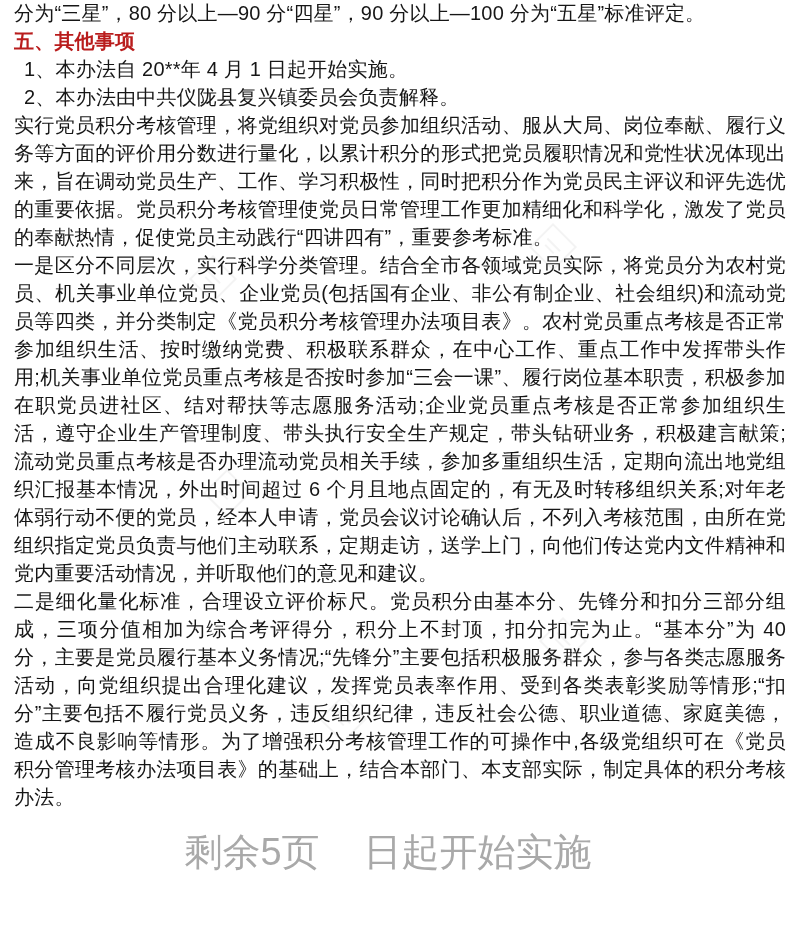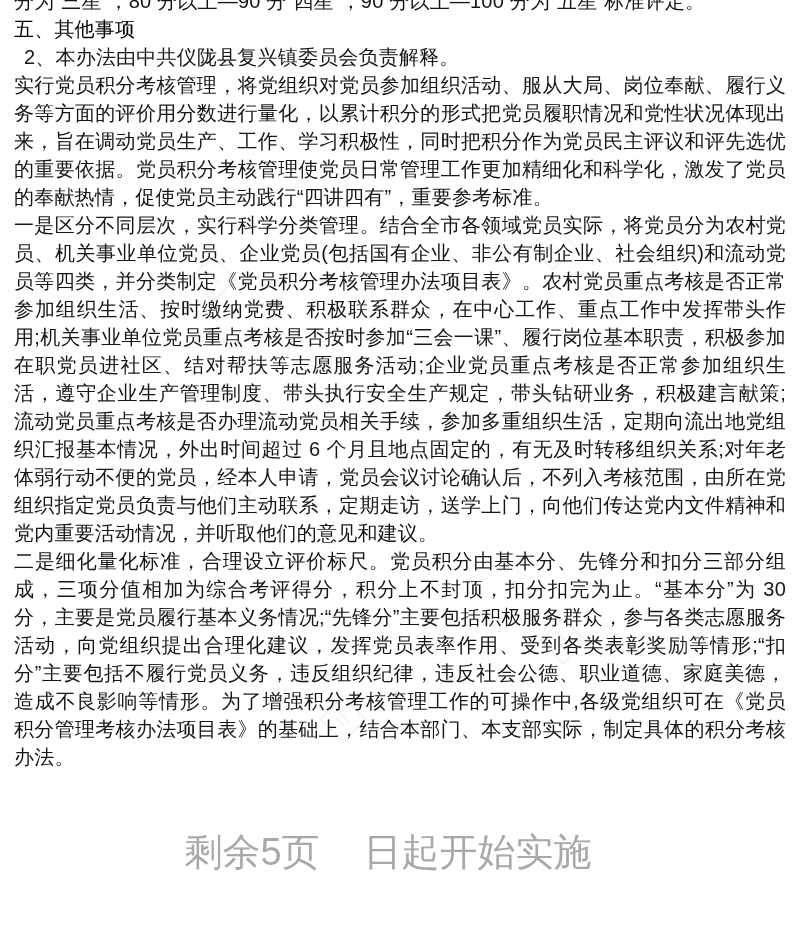--- a/index.html
+++ b/index.html
@@ -11,36 +11,36 @@
     width: 800px;
     height: 930px;
     overflow: hidden;
     position: relative;
     font-family: "Liberation Sans", "DejaVu Sans", sans-serif;
     color: #161616;
   }
   .page {
     position: absolute;
     inset: 0;
-    padding: 0 14px;
+    padding: 12px 14px;
     box-sizing: border-box;
     background: #ffffff;
   }
   .content {
     margin-top: -13px;
     font-size: 20px;
     line-height: 28px;
     text-align: justify;
     letter-spacing: 0.2px;
   }
   .content p { margin: 0; }
   .line-clipped { white-space: nowrap; overflow: hidden; }
   .heading {
-    font-weight: normal;
-    color: #000000;
+    font-weight: bold;
+    color: #b91c1c;
   }
   .rules-list p { padding-left: 10px; }
   
   .wm {
     position: absolute;
     width: 30px;
     height: 30px;
     border: 2px solid #8f8f8f;
     transform: rotate(45deg);
     opacity: 0.10;
@@ -83,28 +83,29 @@
 
 <div class="page">
 
   <div class="content">
     <p class="line-clipped">分为“三星”，80 分以上—90 分“四星”，90 分以上—100 分为“五星”标准评定。</p>
 
 
     <p class="heading">五、其他事项</p>
 
     <div class="rules-list">
+      <p>1、本办法自 20**年 4 月 1 日起开始实施。</p>
       <p>2、本办法由中共仪陇县复兴镇委员会负责解释。</p>
     </div>
 
     <p>实行党员积分考核管理，将党组织对党员参加组织活动、服从大局、岗位奉献、履行义务等方面的评价用分数进行量化，以累计积分的形式把党员履职情况和党性状况体现出来，旨在调动党员生产、工作、学习积极性，同时把积分作为党员民主评议和评先选优的重要依据。党员积分考核管理使党员日常管理工作更加精细化和科学化，激发了党员的奉献热情，促使党员主动践行“四讲四有”，重要参考标准。</p>
 
     <p>一是区分不同层次，实行科学分类管理。结合全市各领域党员实际，将党员分为农村党员、机关事业单位党员、企业党员(包括国有企业、非公有制企业、社会组织)和流动党员等四类，并分类制定《党员积分考核管理办法项目表》。农村党员重点考核是否正常参加组织生活、按时缴纳党费、积极联系群众，在中心工作、重点工作中发挥带头作用;机关事业单位党员重点考核是否按时参加“三会一课”、履行岗位基本职责，积极参加在职党员进社区、结对帮扶等志愿服务活动;企业党员重点考核是否正常参加组织生活，遵守企业生产管理制度、带头执行安全生产规定，带头钻研业务，积极建言献策;流动党员重点考核是否办理流动党员相关手续，参加多重组织生活，定期向流出地党组织汇报基本情况，外出时间超过 6 个月且地点固定的，有无及时转移组织关系;对年老体弱行动不便的党员，经本人申请，党员会议讨论确认后，不列入考核范围，由所在党组织指定党员负责与他们主动联系，定期走访，送学上门，向他们传达党内文件精神和党内重要活动情况，并听取他们的意见和建议。</p>
 
-    <p>二是细化量化标准，合理设立评价标尺。党员积分由基本分、先锋分和扣分三部分组成，三项分值相加为综合考评得分，积分上不封顶，扣分扣完为止。“基本分”为 30 分，主要是党员履行基本义务情况;“先锋分”主要包括积极服务群众，参与各类志愿服务活动，向党组织提出合理化建议，发挥党员表率作用、受到各类表彰奖励等情形;“扣分”主要包括不履行党员义务，违反组织纪律，违反社会公德、职业道德、家庭美德，造成不良影响等情形。为了增强积分考核管理工作的可操作中,各级党组织可在《党员积分管理考核办法项目表》的基础上，结合本部门、本支部实际，制定具体的积分考核办法。</p>
+    <p>二是细化量化标准，合理设立评价标尺。党员积分由基本分、先锋分和扣分三部分组成，三项分值相加为综合考评得分，积分上不封顶，扣分扣完为止。“基本分”为 40 分，主要是党员履行基本义务情况;“先锋分”主要包括积极服务群众，参与各类志愿服务活动，向党组织提出合理化建议，发挥党员表率作用、受到各类表彰奖励等情形;“扣分”主要包括不履行党员义务，违反组织纪律，违反社会公德、职业道德、家庭美德，造成不良影响等情形。为了增强积分考核管理工作的可操作中,各级党组织可在《党员积分管理考核办法项目表》的基础上，结合本部门、本支部实际，制定具体的积分考核办法。</p>
   </div>
 
   <div class="wm" style="left:196px; top:262px;">
       <span class="wm-bar"></span>
       <span class="wm-bar2"></span>
     </div>
   <div class="wm" style="left:536px; top:230px;">
       <span class="wm-bar"></span>
       <span class="wm-bar2"></span>
     </div>

